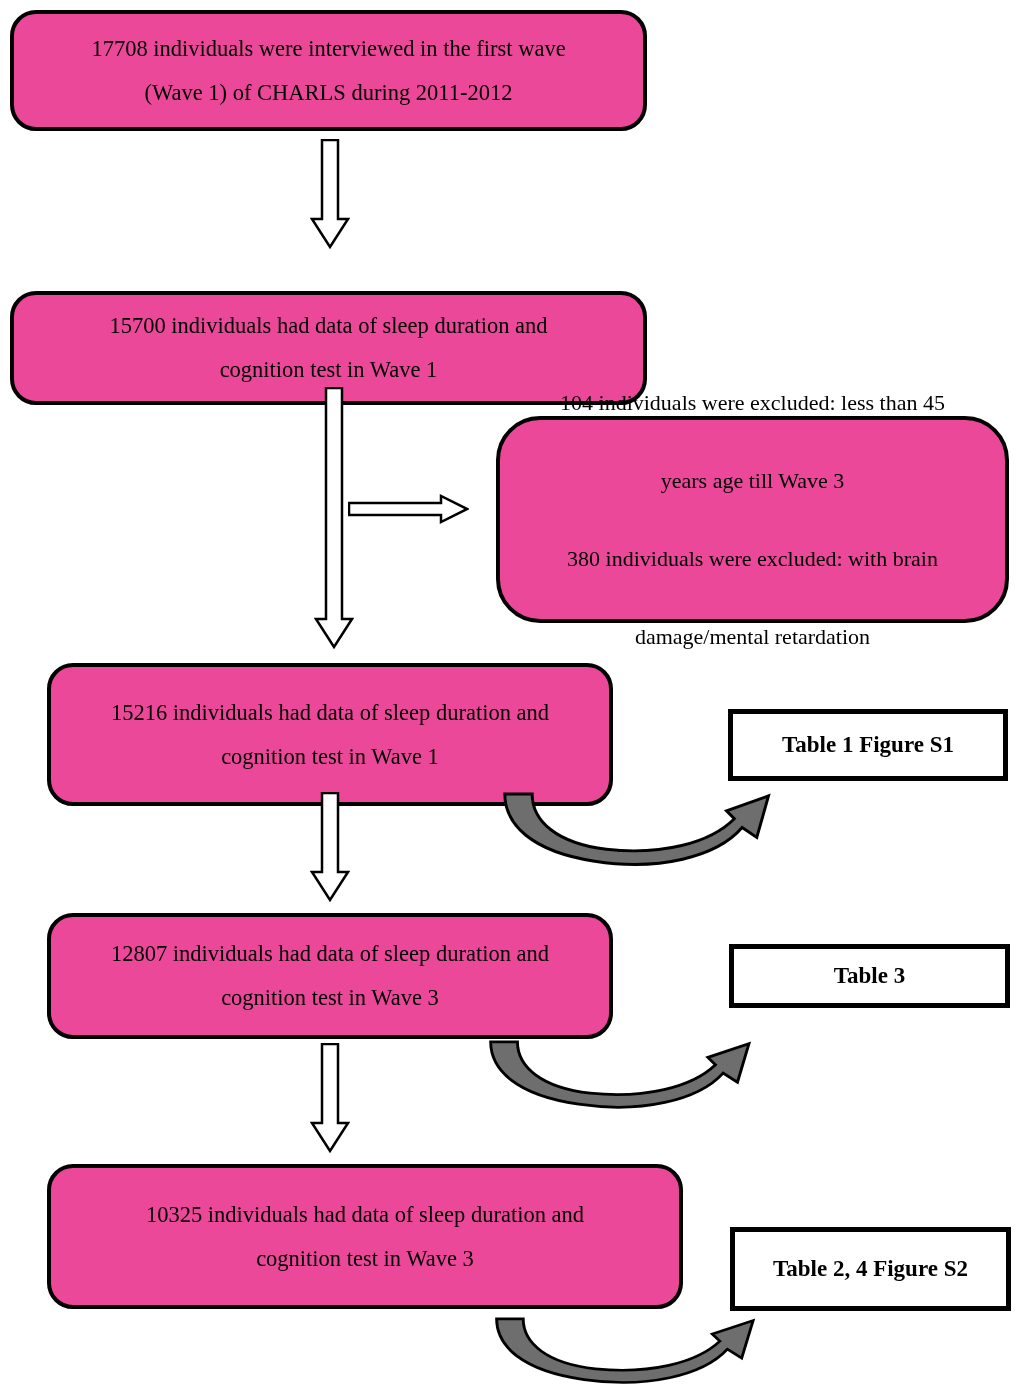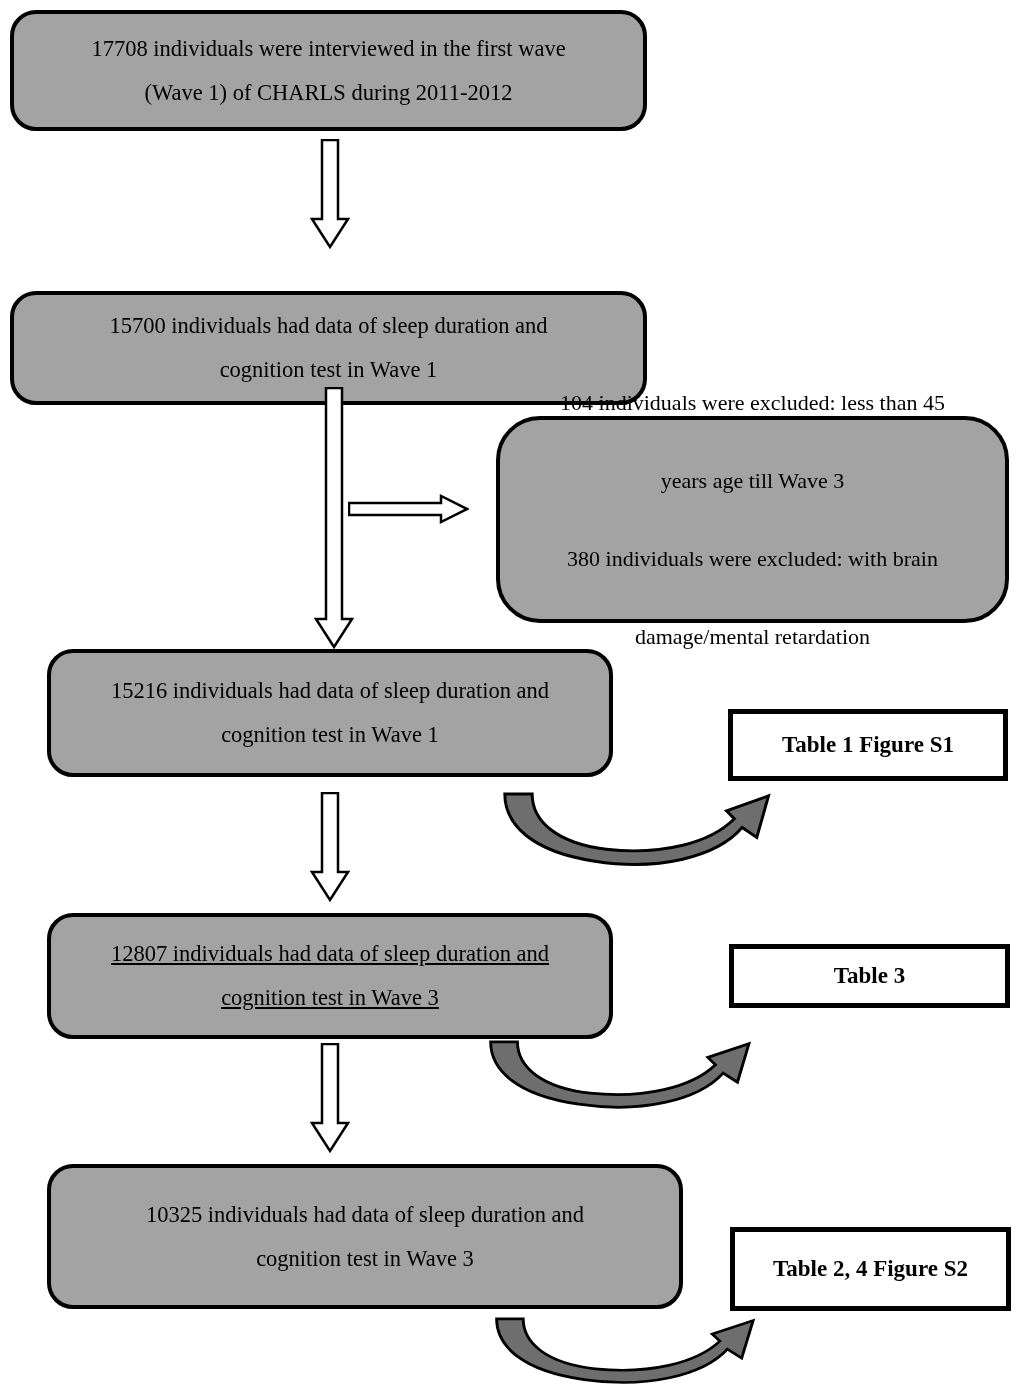--- a/index.html
+++ b/index.html
@@ -10,21 +10,21 @@
     background: #ffffff;
     font-family: "Liberation Serif", serif;
     color: #000000;
     overflow: hidden;
   }
   .flow-box {
     position: absolute;
     box-sizing: border-box;
     border: 4px solid #000000;
     border-radius: 26px;
-    background: #a3a3a3;
+    background: #ec4899;
     display: flex;
     flex-direction: column;
     justify-content: center;
     text-align: center;
     font-size: 22.5px;
     line-height: 44px;
   }
   .excl-box {
     border-radius: 44px;
     line-height: 38px;
@@ -72,38 +72,38 @@
     <polygon points="1,9 93,9 93,2 119,15 93,28 93,21 1,21" stroke="#000000" stroke-width="2.5" fill="#ffffff"></polygon>
   </svg>
 
   <div class="flow-box excl-box" style="left:496px; top:416px; width:513px; height:207px;gap:40px;">
     <div class="line">104 individuals were excluded: less than 45</div>
     <div class="line">years age till Wave 3</div>
     <div class="line">380 individuals were excluded: with brain</div>
     <div class="line">damage/mental retardation</div>
   </div>
 
-  <div class="flow-box" style="left:47px; top:649px; width:566px; height:128px;">
+  <div class="flow-box" style="left:47px; top:663px; width:566px; height:143px;">
     <div class="line">15216 individuals had data of sleep duration and</div>
     <div class="line">cognition test in Wave 1</div>
   </div>
 
   <div class="table-box" style="left:728px; top:709px; width:280px; height:72px;">
     <span class="line">Table 1 Figure S1</span>
   </div>
 
   <svg class="abs" style="left:497px; top:792px;" width="293" height="84" viewBox="0 0 300 85" preserveAspectRatio="none">
     <path d="M 8 2 C 8 32 34 60 100 70 C 165 80 225 66 251 36 L 266 46 L 278 4 L 235 19 L 243 27 C 218 52 168 64 112 58 C 62 52 36 30 36 2 Z" stroke="#000000" stroke-width="3" stroke-linejoin="miter" fill="#6e6e6e"></path>
   </svg>
 
   <svg class="abs" style="left:310px; top:792px;" width="40" height="110" viewBox="0 0 40 110">
     <polygon points="12,1 28,1 28,80 38,80 20,108 2,80 12,80" stroke="#000000" stroke-width="2.5" fill="#ffffff"></polygon>
   </svg>
 
-  <div class="flow-box" style="left:47px; top:913px; width:566px; height:126px;text-decoration:underline;">
+  <div class="flow-box" style="left:47px; top:913px; width:566px; height:126px;">
     <div class="line">12807 individuals had data of sleep duration and</div>
     <div class="line">cognition test in Wave 3</div>
   </div>
 
   <div class="table-box" style="left:729px; top:944px; width:281px; height:64px;">
     <span class="line">Table 3</span>
   </div>
 
   <svg class="abs" style="left:483px; top:1040px;" width="287" height="78" viewBox="0 0 300 85" preserveAspectRatio="none">
     <path d="M 8 2 C 8 32 34 60 100 70 C 165 80 225 66 251 36 L 266 46 L 278 4 L 235 19 L 243 27 C 218 52 168 64 112 58 C 62 52 36 30 36 2 Z" stroke="#000000" stroke-width="3" stroke-linejoin="miter" fill="#6e6e6e"></path>

